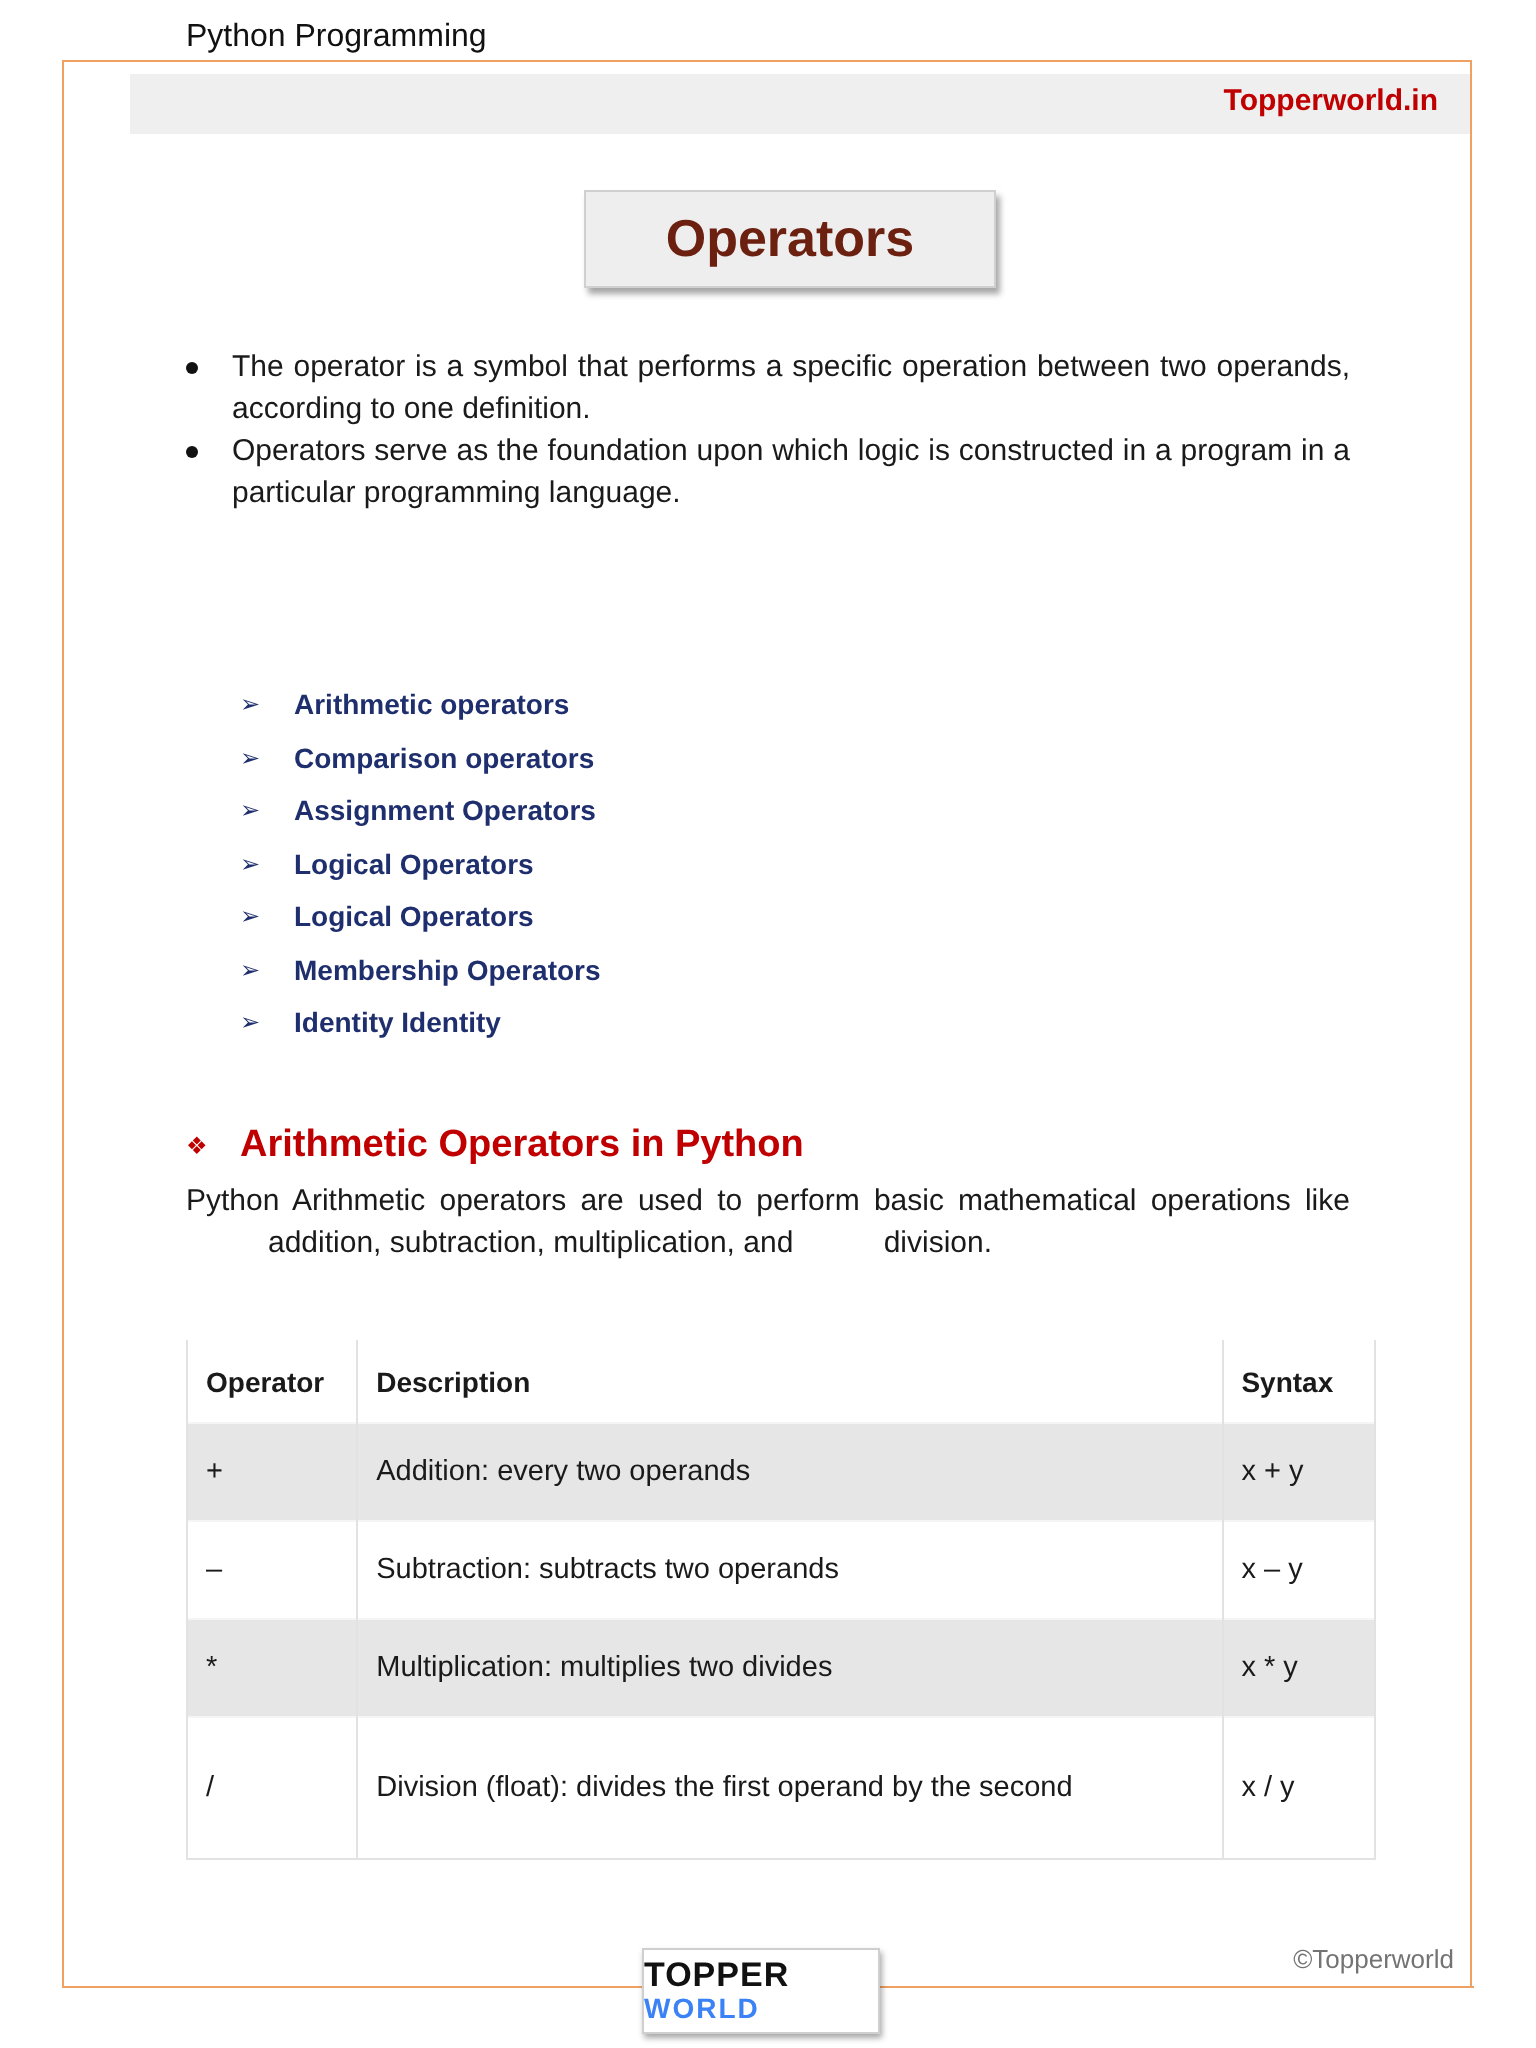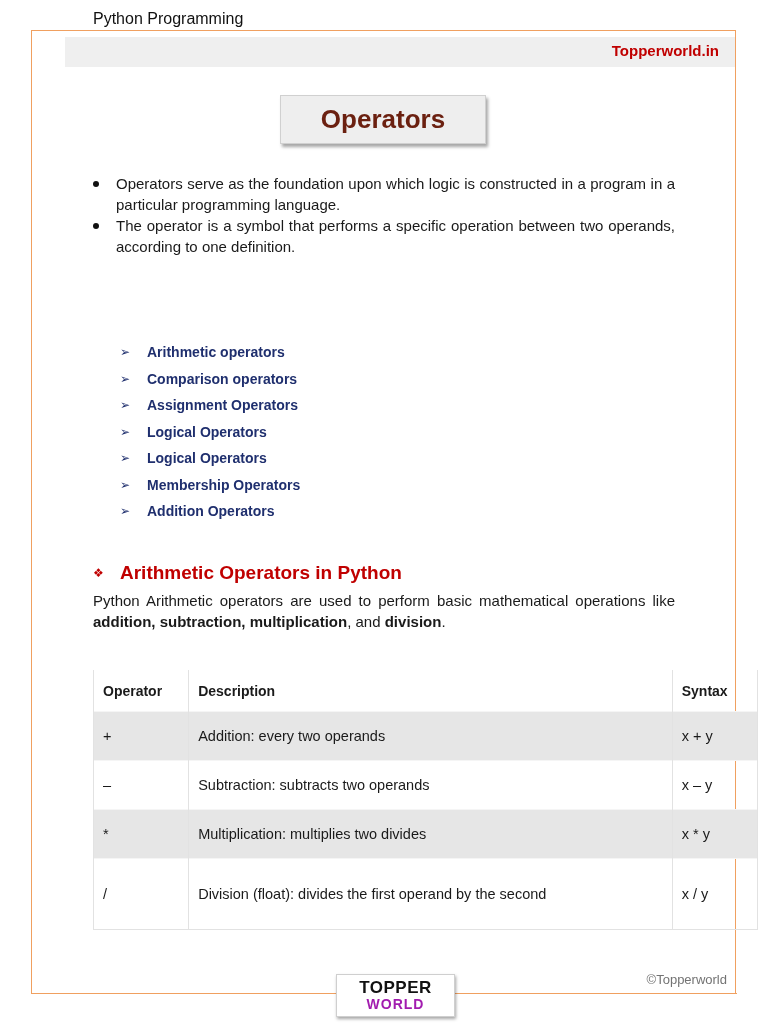--- a/index.html
+++ b/index.html
@@ -23,21 +23,21 @@
   }
   .brand-band {
     position: absolute; left: 65px; top: 37px; width: 670px; height: 30px;
     background: #efefef;
   }
   .brand-text {
     position: absolute; right: 16px; top: 5px;
     font-size: 15px; font-weight: bold; color: #c00000;
   }
   .title-box {
-    position: absolute; left: 280px; top: 95px; width: 204px; height: 47px;
+    position: absolute; left: 292px; top: 95px; width: 204px; height: 47px;
     background: #eeeeee; border: 1px solid #d0d0d0;
     box-shadow: 2px 3px 3px rgba(0,0,0,0.35);
     display: flex; align-items: center; justify-content: center;
   }
   .title-text {
     font-size: 26px; font-weight: bold; color: #6b2010;
   }
   .bullets {
     position: absolute; left: 93px; top: 173px; width: 582px;
     margin: 0; padding: 0; list-style: none;
@@ -67,23 +67,23 @@
     font-size: 19px; font-weight: bold; color: #c00000;
   }
   .section-heading .ornament {
     width: 27px; font-size: 12px; color: #c00000;
   }
   .section-para {
     position: absolute; left: 93px; top: 590px; width: 582px;
     font-size: 15px; line-height: 21px; text-align: justify; text-align-last: left;
     color: #1a1a1a;
   }
-  .section-para b { font-weight: bold; }
+  .section-para b { font-weight: normal; margin-left: 41px; }
   .op-table {
-    position: absolute; left: 93px; top: 670px; width: 665px;
+    position: absolute; left: 93px; top: 670px; width: 595px;
     border-collapse: collapse; font-size: 14.5px; color: #1a1a1a;
   }
   .op-table th, .op-table td {
     border-left: 1px solid #e2e2e2; border-right: 1px solid #e2e2e2;
     padding: 0 9px; vertical-align: middle; text-align: left;
   }
   .op-table th { height: 41px; font-weight: bold; font-size: 14px; }
   .op-table th.center { text-align: left; }
   .op-table th.first { text-align: left; }
   .op-table td { height: 48px; border-top: 1px solid #f5f5f5; }
@@ -91,48 +91,48 @@
   .op-table tr.tall td { height: 70px; line-height: 22px; }
   .op-table tr:last-child td { border-bottom: 1px solid #e2e2e2; }
   .col-op { width: 73px; }
   .col-desc { width: 397px; }
   .col-syn { width: 70px; }
   .copyright {
     position: absolute; right: 41px; top: 972px;
     font-size: 13px; color: #737373;
   }
   .logo {
-    position: absolute; left: 336px; top: 974px; width: 117px; height: 41px;
+    position: absolute; left: 321px; top: 974px; width: 117px; height: 41px;
     background: #ffffff; border: 1px solid #cfcfcf;
     box-shadow: 1px 2px 3px rgba(0,0,0,0.35);
-    display: flex; flex-direction: column; align-items: center; justify-content: center;
+    display: flex; flex-direction: column; align-items: flex-start; justify-content: center;
     line-height: 16px;
   }
   .logo .l1 { font-size: 17px; font-weight: bold; color: #111; letter-spacing: 0.5px; }
-  .logo .l2 { font-size: 14px; font-weight: bold; color: #a21caf; letter-spacing: 1px; }
+  .logo .l2 { font-size: 14px; font-weight: bold; color: #3b82f6; letter-spacing: 1px; }
 </style>
 </head>
 <body>
 
 <div class="running-head">Python Programming</div>
 
 <div class="page-frame"></div>
 <div class="bottom-line"></div>
 
 <div class="brand-band">
   <span class="brand-text">Topperworld.in</span>
 </div>
 
 <div class="title-box">
   <span class="title-text">Operators</span>
 </div>
 
 <ul class="bullets">
+  <li><span class="dot"></span><span>The operator is a symbol that performs a specific operation between two operands, according to one definition.</span></li>
   <li><span class="dot"></span><span>Operators serve as the foundation upon which logic is constructed in a program in a particular programming language.</span></li>
-  <li><span class="dot"></span><span>The operator is a symbol that performs a specific operation between two operands, according to one definition.</span></li>
 </ul>
 
 <ul class="op-list">
   <li>
       <span class="arrow">➢</span>
       <span>Arithmetic operators</span>
     </li>
   <li>
       <span class="arrow">➢</span>
       <span>Comparison operators</span>
@@ -148,21 +148,21 @@
   <li>
       <span class="arrow">➢</span>
       <span>Logical Operators</span>
     </li>
   <li>
       <span class="arrow">➢</span>
       <span>Membership Operators</span>
     </li>
   <li>
       <span class="arrow">➢</span>
-      <span>Addition Operators</span>
+      <span>Identity Identity</span>
     </li>
 </ul>
 
 <div class="section-heading">
   <span class="ornament">❖</span>
   <span>Arithmetic Operators in Python</span>
 </div>
 
 <p class="section-para" style="margin:0;"><span>Python Arithmetic operators are used to perform basic mathematical operations like </span><b>addition, subtraction, multiplication</b><span>, and </span><b>division</b><span>.</span></p>
 

